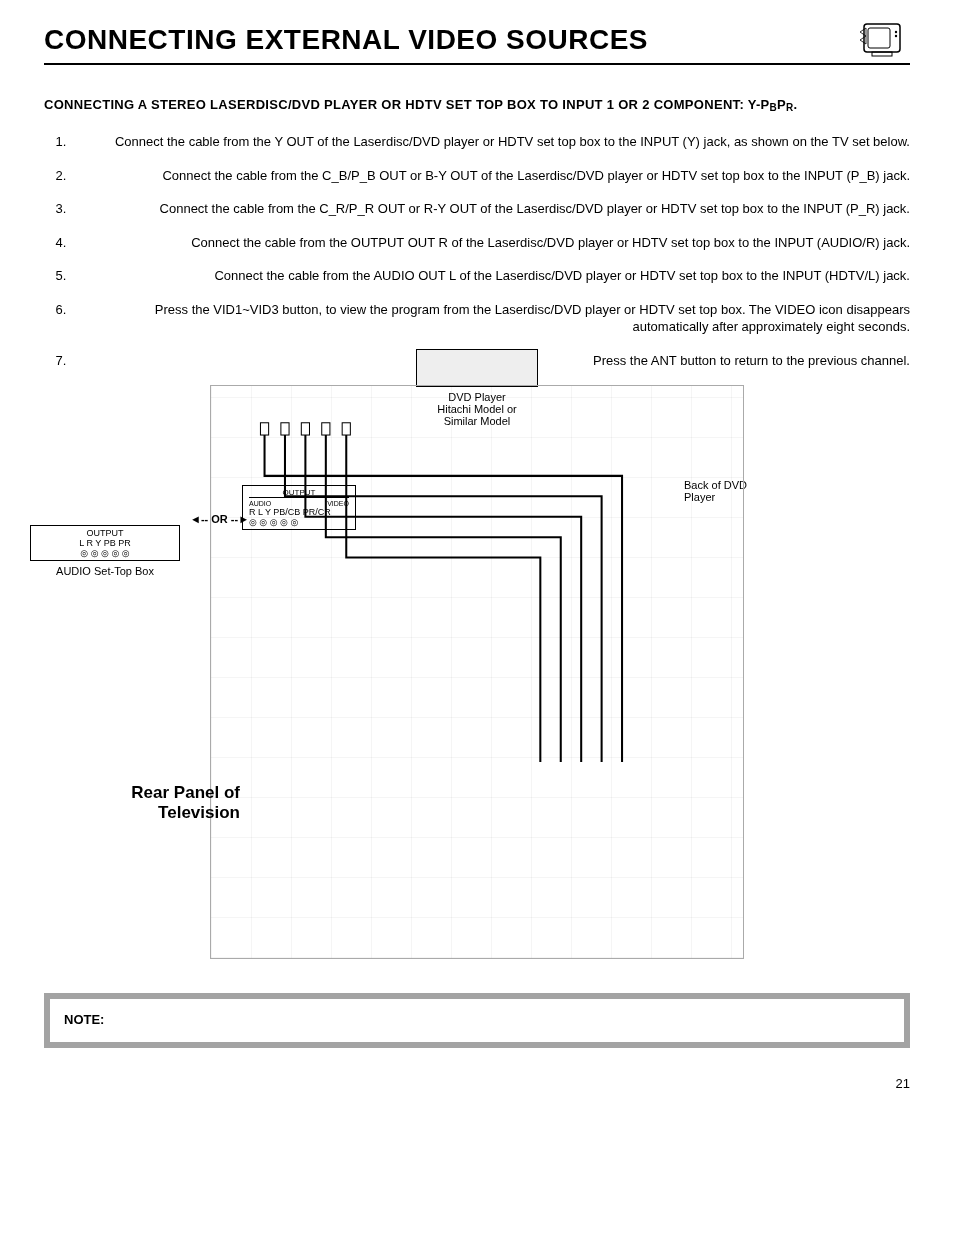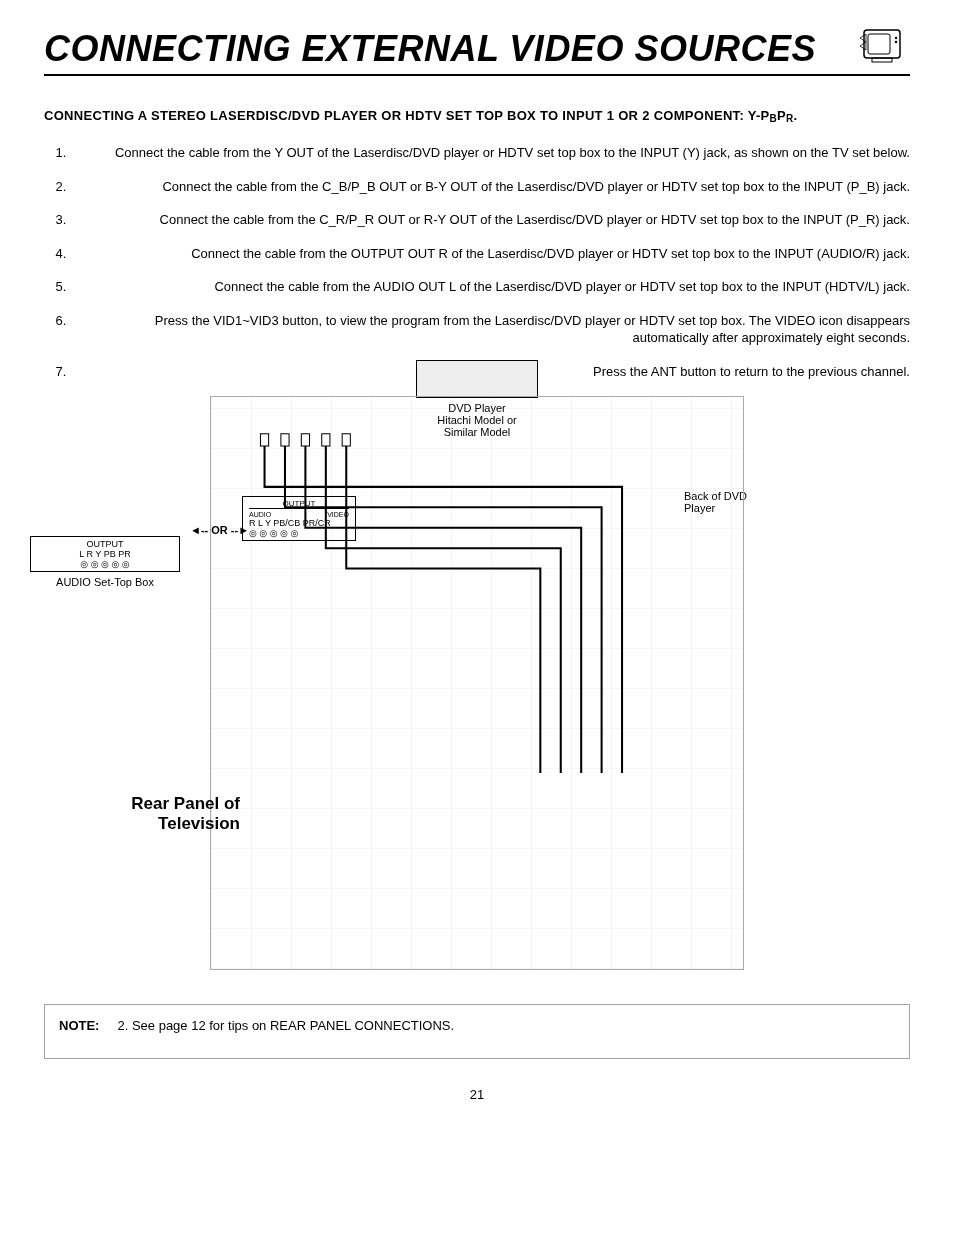--- a/index.html
+++ b/index.html
@@ -7,26 +7,25 @@
     font-size: 13px;
     background: #fff;
     color: #000;
     width: 954px;
     margin: 0 auto;
     padding: 20px 44px 0 44px;
     box-sizing: border-box;
   }
   .header-row { display: flex; align-items: center; justify-content: space-between; }
   h1.title {
-    font-size: 36px;
+    font-size: 28px;
     font-weight: bold;
     text-transform: uppercase;
     letter-spacing: 0.5px;
-    margin: 8px 0 4px 0;
-    font-style: italic;
+    margin: 0 0 4px 0;
   }
   .rule { border-top: 2px solid #000; margin: 0 0 28px 0; }
   .tv-icon { padding-right: 4px; }
   .subhead {
     font-weight: bold;
     font-size: 13px;
     margin: 32px 0 20px 0;
     letter-spacing: 0.3px;
   }
   sub { font-size: 10px; vertical-align: -2px; }
@@ -77,31 +76,31 @@
     width:150px;
   }
   .hdtv-label .slot{ border:1px solid #000; padding:2px 6px; font-size:9px; margin-bottom:4px;}
   .or { position:absolute; top:128px; left:-20px; font-size:11px; font-weight:bold; }
   .back-of { position:absolute; top:94px; right:-12px; font-size:11px; width:72px; text-align:left;}
   .output-panel{ position:absolute; top:100px; left:32px; border:1px solid #000; padding:2px 6px; font-size:9px;}
   .output-panel .hdr{ font-size:8px; text-align:center; border-bottom:1px solid #000; margin-bottom:2px;}
   .rear-label{ position:absolute; top:398px; left:-120px; font-size:17px; font-weight:bold; width:150px; text-align:right;}
 
   .note-box {
-    border: 1px solid #a3a3a3;
+    border: 6px solid #a3a3a3;
     padding: 12px 14px 12px 14px;
     margin-top: 34px;
     font-size: 13px;
     line-height: 1.4;
   }
   .note-grid{ display:flex; gap:18px;}
   .note-label{ font-weight:bold; white-space:nowrap; }
   .note-items { flex:1; }
   .note-items p{ margin:0 0 10px 0;}
-  .page-num{ text-align:center; margin-top:28px; font-size:13px;}
+  .page-num{ text-align:right; margin-top:28px; font-size:13px;}
 </style>
 </head>
 <body>
 
 <div class="header-row">
   <h1 class="title">CONNECTING EXTERNAL VIDEO SOURCES</h1>
   <span class="tv-icon">
     <svg width="48" height="40" viewBox="0 0 48 40">
       <rect x="6" y="4" width="36" height="28" rx="3" fill="none" stroke="#000" stroke-width="1.5"></rect>
       <rect x="10" y="8" width="22" height="20" rx="2" fill="none" stroke="#000" stroke-width="1"></rect>
@@ -184,18 +183,17 @@
 
     <div class="rear-label">Rear Panel of Television</div>
 
   </div>
 </div>
 
 <div class="note-box">
   <div class="note-grid">
     <div class="note-label">NOTE:</div>
     <div class="note-items">
-      <p>2.  See page 12 for tips on REAR PANEL CONNECTIONS.</p>
     </div>
   </div>
 </div>
 
 <div class="page-num">21</div>
 
 </body></html>

